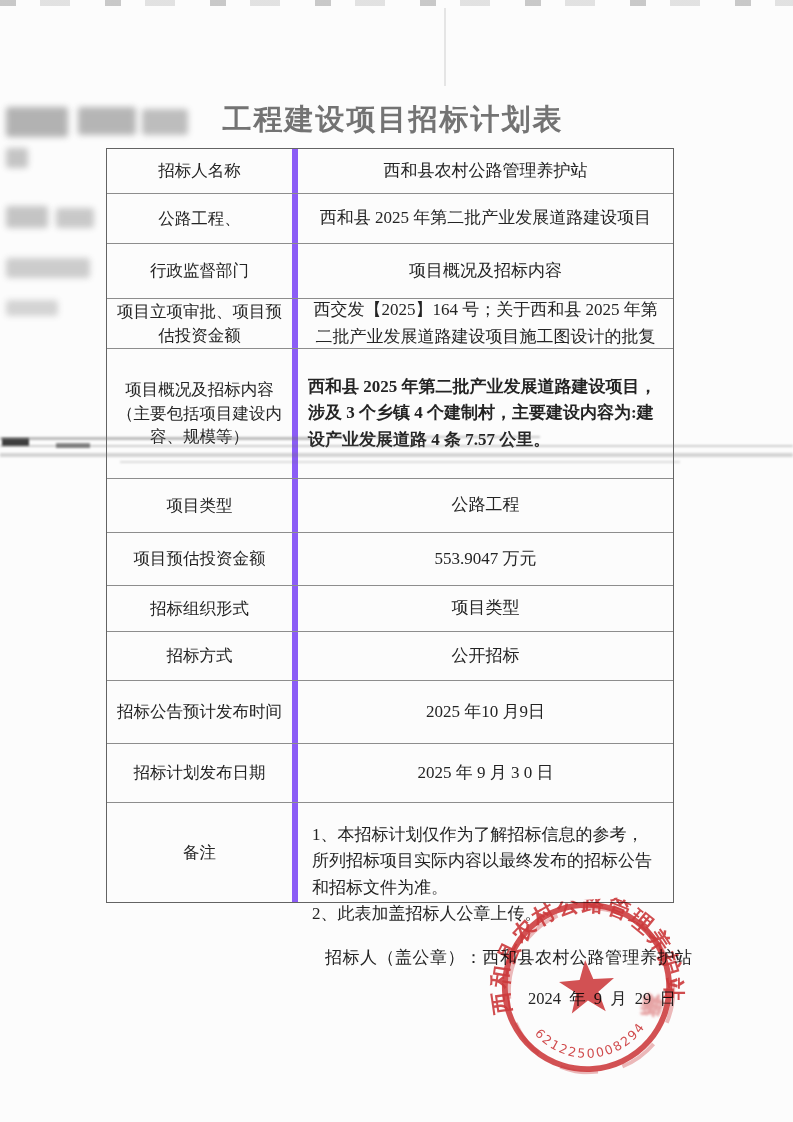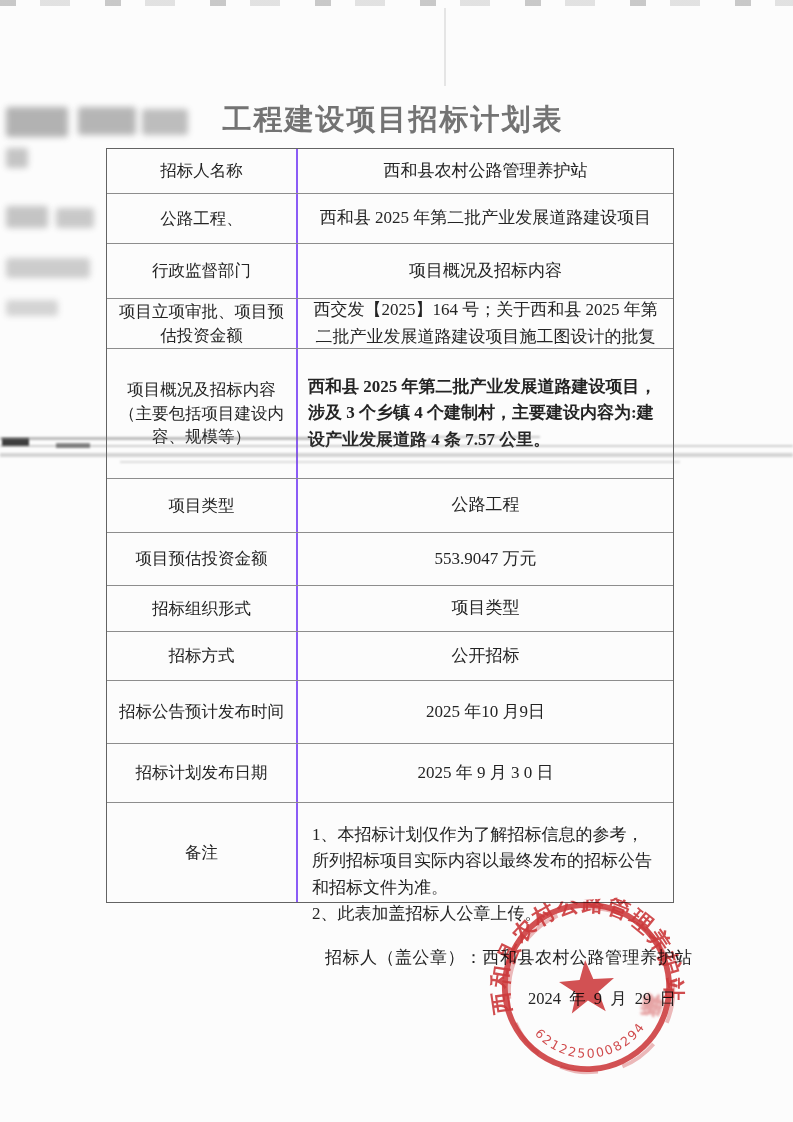--- a/index.html
+++ b/index.html
@@ -26,21 +26,21 @@
     font-size:29px;font-weight:700;letter-spacing:2px;color:#737373;
   }
   
   .tbl{
     position:absolute;left:106px;top:148px;width:566px;
     border:1px solid #636363;background:transparent;
   }
   .row{display:flex;border-top:1px solid #8d8d8d;}
   .row:first-child{border-top:none;}
   .cell-label{
-    width:191px;flex:0 0 191px;border-right:2px solid #8b5cf6;
+    width:191px;flex:0 0 191px;border-right:6px solid #8b5cf6;
     display:flex;align-items:center;justify-content:center;text-align:center;
     padding:2px 6px;box-sizing:border-box;font-size:16.5px;line-height:1.45;
   }
   .cell-value{
     flex:1;display:flex;align-items:center;justify-content:center;text-align:center;
     padding:2px 14px;box-sizing:border-box;font-size:17px;line-height:1.55;
   }
   .cell-value.v-left{justify-content:flex-start;text-align:left;padding:2px 10px;font-weight:bold;}
   .cell-value .remark-lines{width:100%;text-align:left;margin-top:44px;}
   .r0{height:44px}.r1{height:49px}.r2{height:54px}.r3{height:49px}

